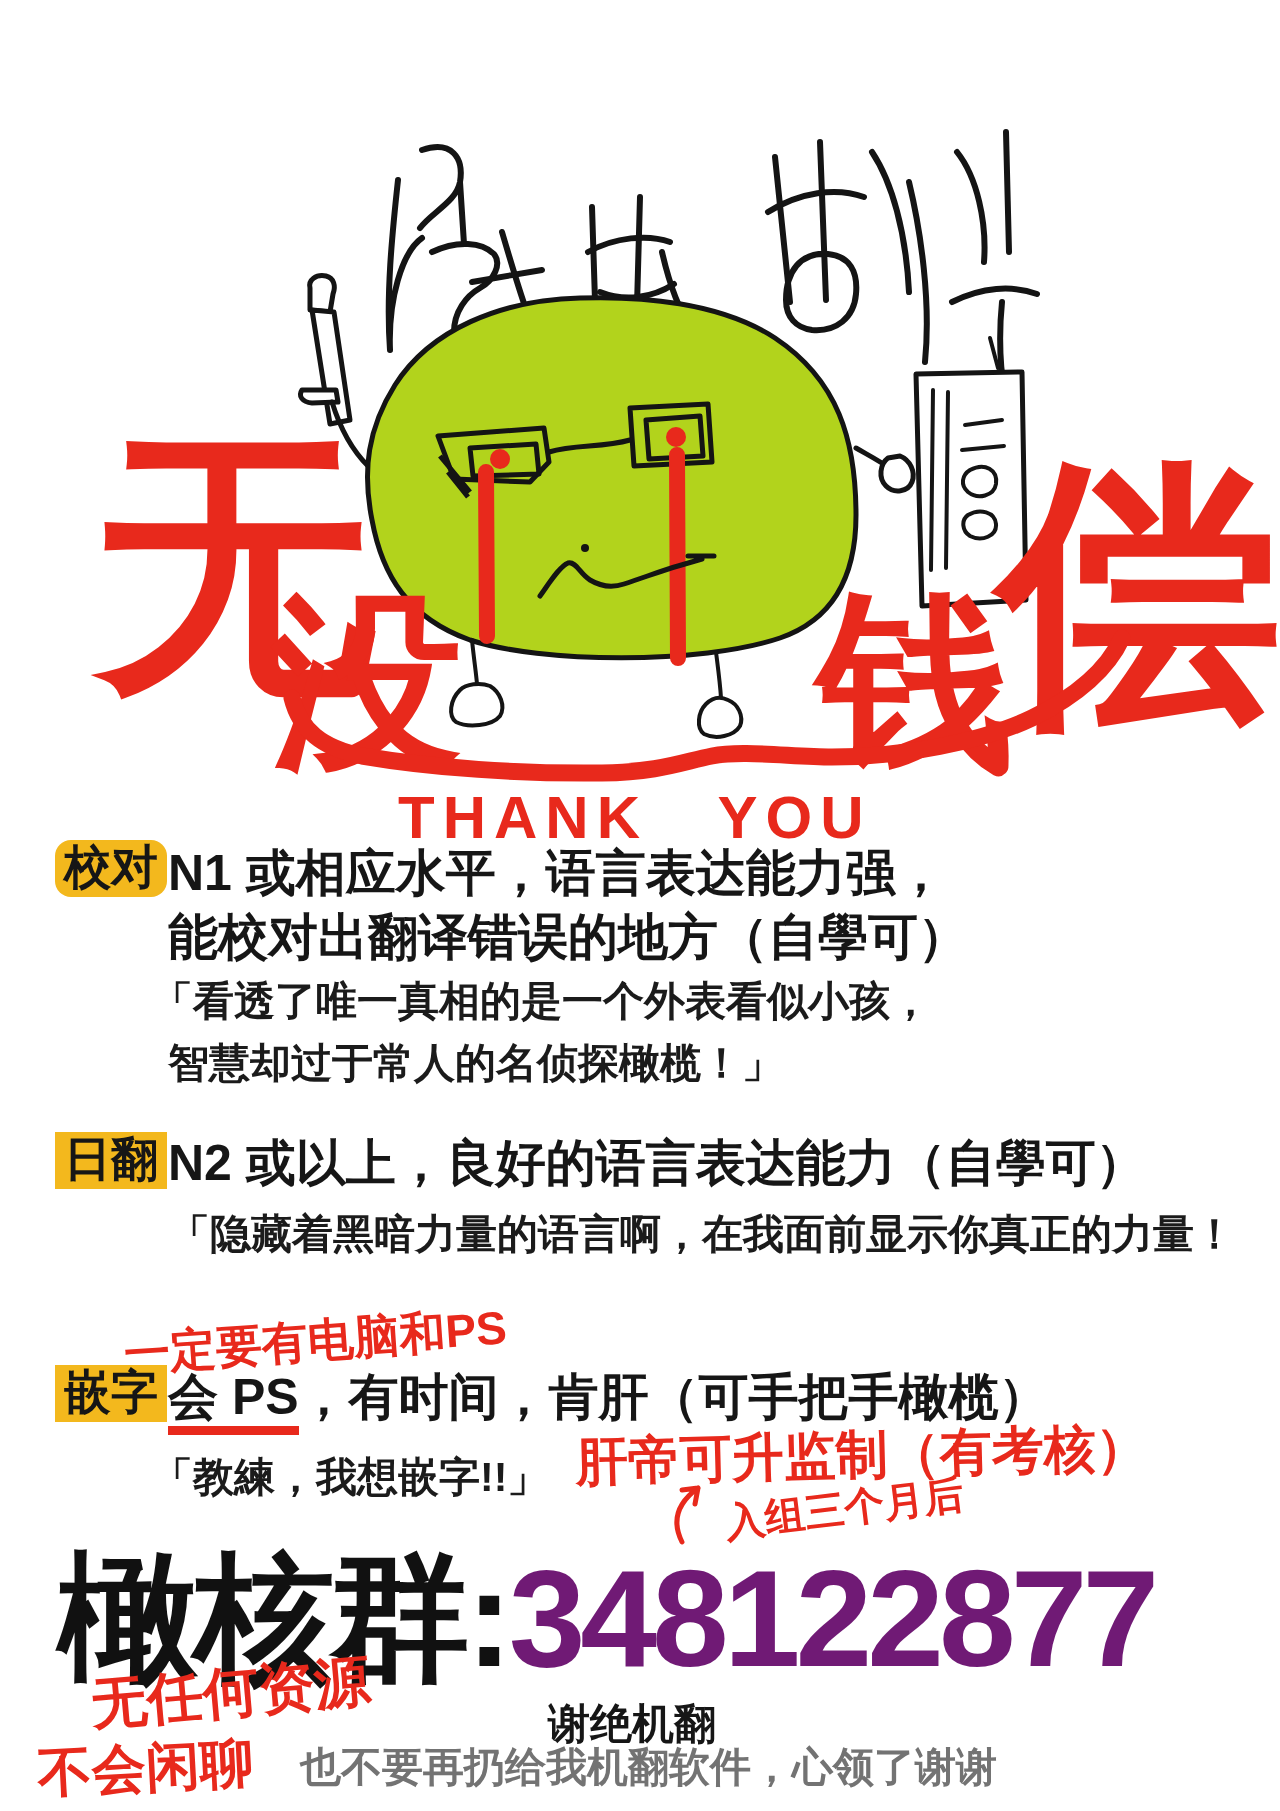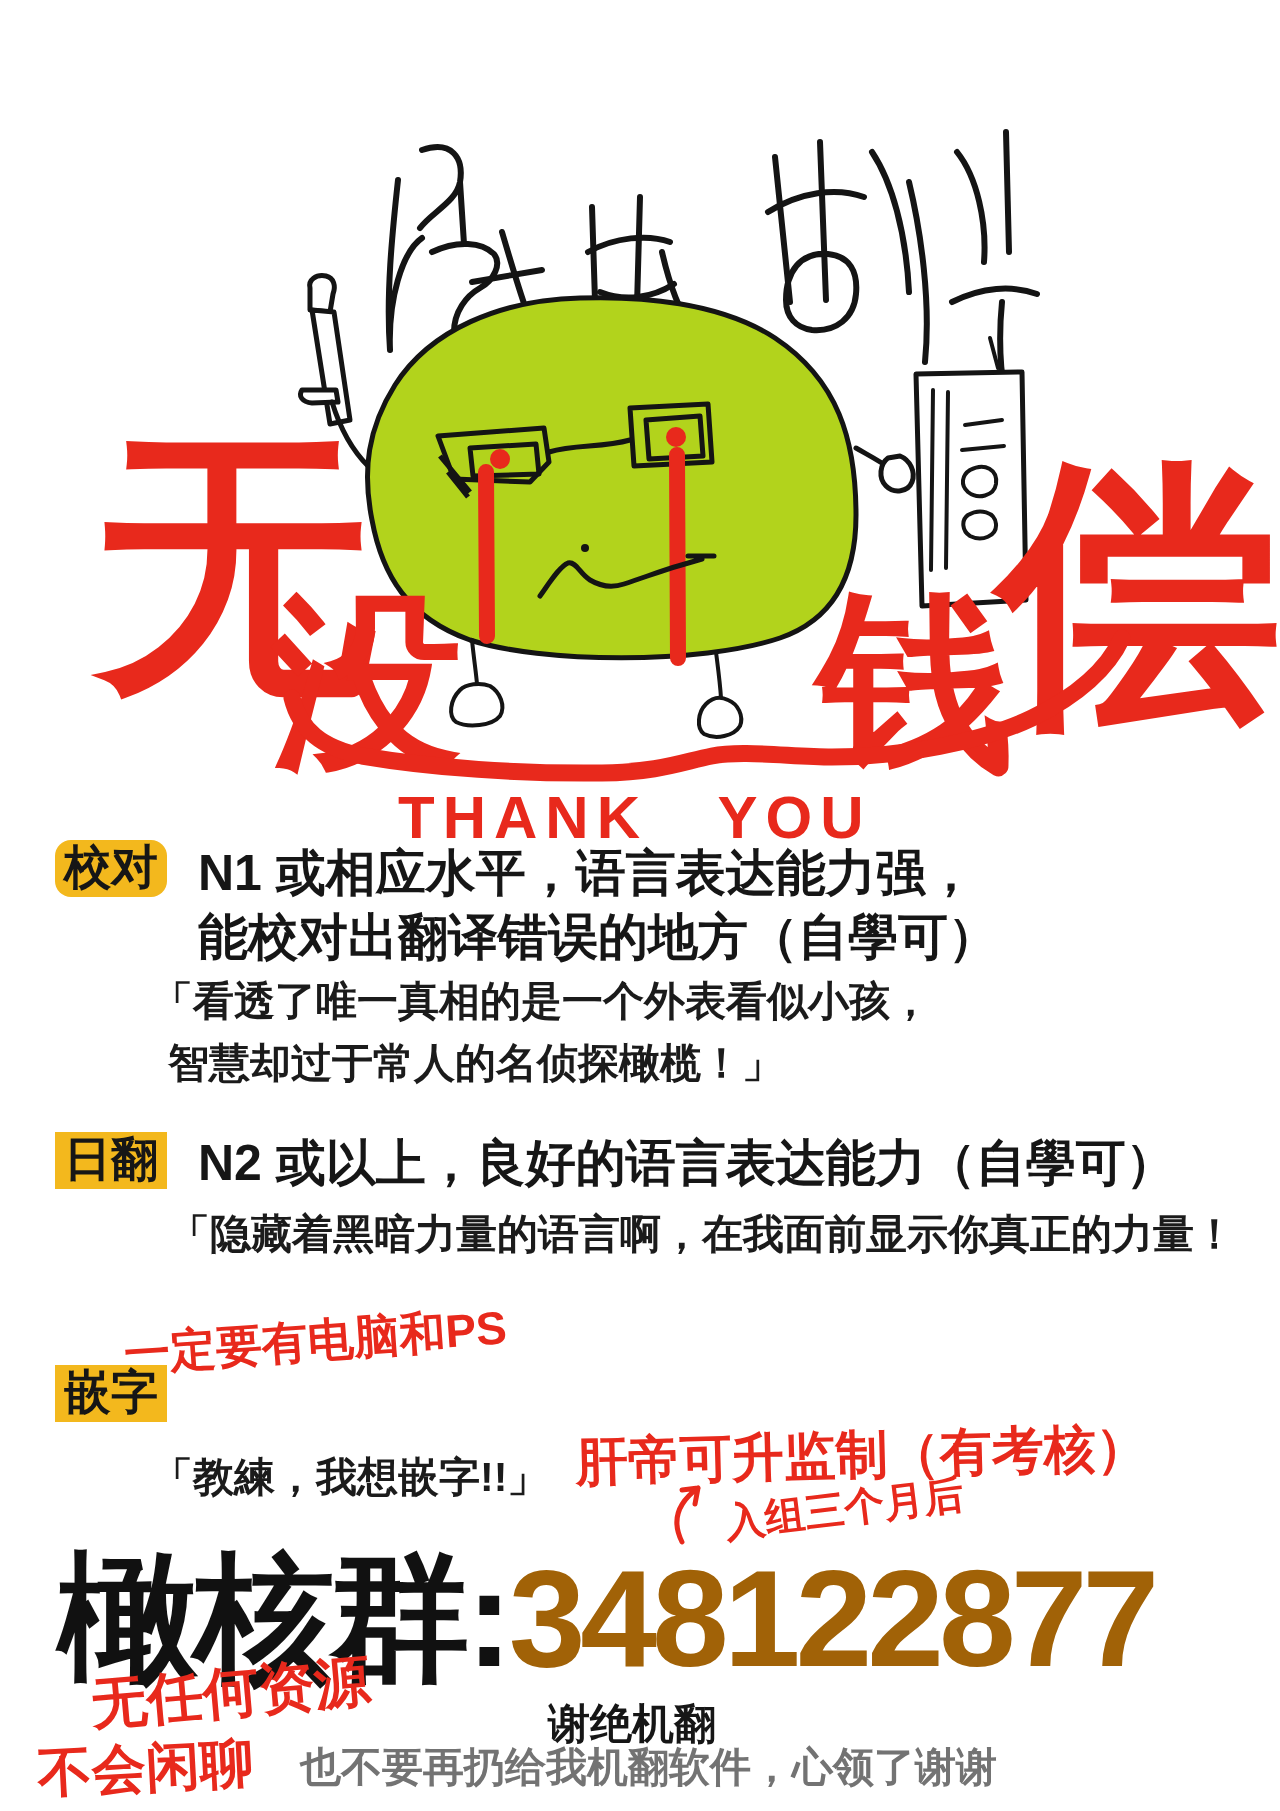--- a/index.html
+++ b/index.html
@@ -3,26 +3,26 @@
 <meta charset="utf-8">
 <style>
   html,body{margin:0;padding:0;background:#ffffff;}
   body{width:1280px;height:1811px;overflow:hidden;
        font-family:"Liberation Sans", sans-serif;}
   #poster{position:relative;width:1280px;height:1811px;background:#fff;}
   #hero-svg{position:absolute;left:0;top:0;z-index:1;}
   .abs{position:absolute;z-index:2;white-space:nowrap;}
   .tag{display:inline-block;background:#f3b81d;color:#161616;
        font-size:47px;font-weight:900;padding:3px 9px 7px 9px;line-height:1;}
-  .h1{font-size:50px;font-weight:900;color:#161616;letter-spacing:0px;margin-left:30px;}
+  .h1{font-size:50px;font-weight:900;color:#161616;letter-spacing:0px;}
   .quote{font-size:41px;font-weight:900;color:#1b1b1b;}
   .hand{color:#e8291c;font-weight:700;}
   .lead-underline{border-bottom:9px solid #e8291c;padding-bottom:1px;}
   .biglabel{font-size:140px;font-weight:900;color:#111;letter-spacing:-4px;line-height:1;}
-  .bignum{font-size:138px;font-weight:900;color:#a16207;letter-spacing:-5px;line-height:1;}
+  .bignum{font-size:138px;font-weight:900;color:#701a75;letter-spacing:-5px;line-height:1;}
   .grouprow{display:flex;align-items:baseline;}
   svg text{font-family:"Liberation Sans", sans-serif;}
 </style>
 </head>
 <body>
 
 <div id="poster">
 
   <svg id="hero-svg" width="1280" height="870" viewBox="0 0 1280 870">
 
@@ -115,20 +115,23 @@
   <div class="abs quote" style="left:152px;top:974px;">「看透了唯一真相的是一个外表看似小孩，</div>
   <div class="abs quote" style="left:168px;top:1036px;">智慧却过于常人的名侦探橄榄！」</div>
 
   <span class="abs tag" style="left:55px;top:1132px;">日翻</span>
   <div class="abs h1" style="left:168px;top:1130px;text-align:right;">N2 或以上，良好的语言表达能力（自學可）</div>
   <div class="abs quote" style="left:169px;top:1207px;">「隐藏着黑暗力量的语言啊，在我面前显示你真正的力量！</div>
 
   <div class="abs hand" style="left:122px;top:1324px;font-size:46px;transform:rotate(-4deg);transform-origin:left top;">一定要有电脑和PS</div>
 
   <span class="abs tag" style="left:55px;top:1365px;">嵌字</span>
+  <div class="abs h1" style="left:168px;top:1364px;">
+    <span class="lead-underline">会 PS</span><span>，有时间，肯肝（可手把手橄榄）</span>
+  </div>
   <div class="abs quote" style="left:152px;top:1450px;">「教練，我想嵌字!!」</div>
 
   <div class="abs hand" style="left:575px;top:1428px;font-size:52px;transform:rotate(-1.5deg);transform-origin:left top;">肝帝可升监制（有考核）</div>
 
   <svg class="abs" style="left:668px;top:1480px;z-index:2;" width="56" height="66" viewBox="0 0 56 66">
     <path d="M14,62 C4,42 8,24 30,8 M30,8 L14,10 M30,8 L27,24" fill="none" stroke="#e8291c" stroke-width="5" stroke-linecap="round" stroke-linejoin="round"></path>
   </svg>
 
   <div class="abs hand" style="left:722px;top:1496px;font-size:40px;transform:rotate(-7deg);transform-origin:left top;">入组三个月后</div>
 

